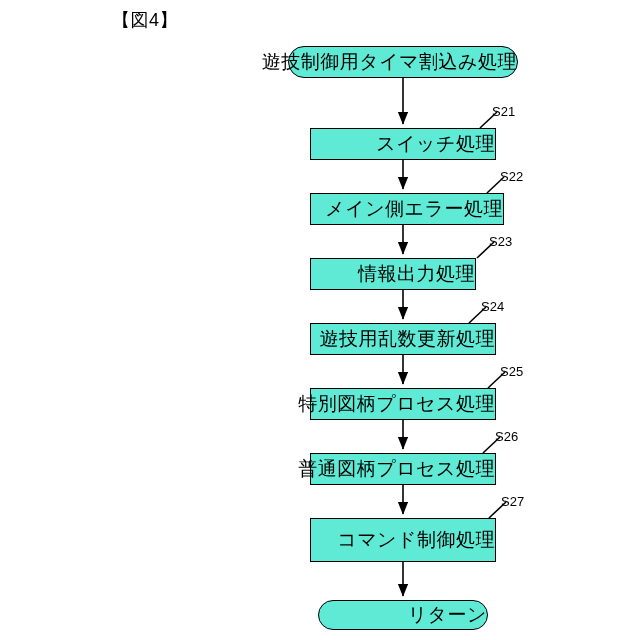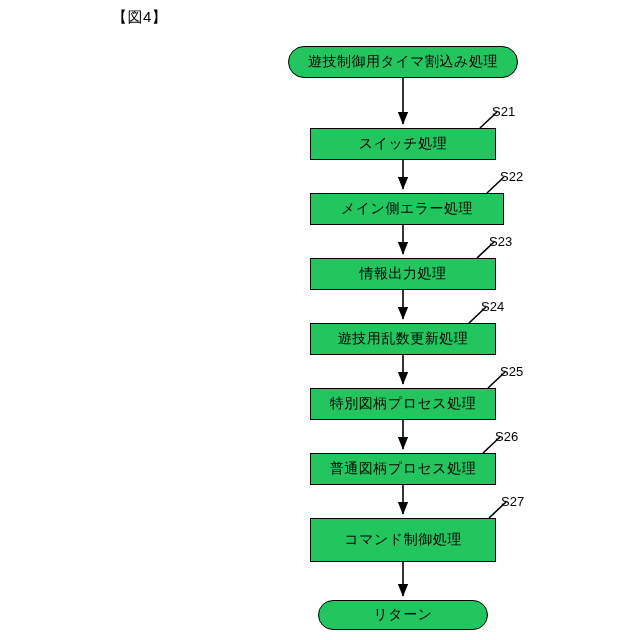--- a/index.html
+++ b/index.html
@@ -12,40 +12,40 @@
     height: 640px;
     font-family: "Liberation Sans", sans-serif;
     color: #000000;
     position: relative;
     overflow: hidden;
   }
   #figure-label {
     position: absolute;
     left: 112px;
     top: 8px;
-    font-size: 15px;
+    font-size: 18px;
     letter-spacing: 0.5px;
     white-space: nowrap;
   }
   .flow {
     position: absolute;
     left: 0;
     top: 0;
     width: 640px;
     height: 640px;
   }
   .node {
     position: absolute;
     box-sizing: border-box;
     border: 1.5px solid #000000;
-    background: #22c55e;
+    background: #5eead4;
     display: flex;
     align-items: center;
-    justify-content: center;
-    font-size: 14px;
+    justify-content: flex-end;
+    font-size: 19px;
     letter-spacing: 0.5px;
     white-space: nowrap;
   }
   .node.terminal {
     border-radius: 999px;
   }
   .node.process {
     border-radius: 0;
   }
   .step-label {
@@ -99,21 +99,21 @@
   </div>
 
   <div class="node process" style="left:310px; top:128px; width:186px; height:32px;">
     <span>スイッチ処理</span>
   </div>
 
   <div class="node process" style="left:310px; top:193px; width:194px; height:32px;">
     <span>メイン側エラー処理</span>
   </div>
 
-  <div class="node process" style="left:310px; top:258px; width:186px; height:32px;">
+  <div class="node process" style="left:310px; top:258px; width:166px; height:32px;">
     <span>情報出力処理</span>
   </div>
 
   <div class="node process" style="left:310px; top:323px; width:186px; height:32px;">
     <span>遊技用乱数更新処理</span>
   </div>
 
   <div class="node process" style="left:310px; top:388px; width:186px; height:32px;">
     <span>特別図柄プロセス処理</span>
   </div>

